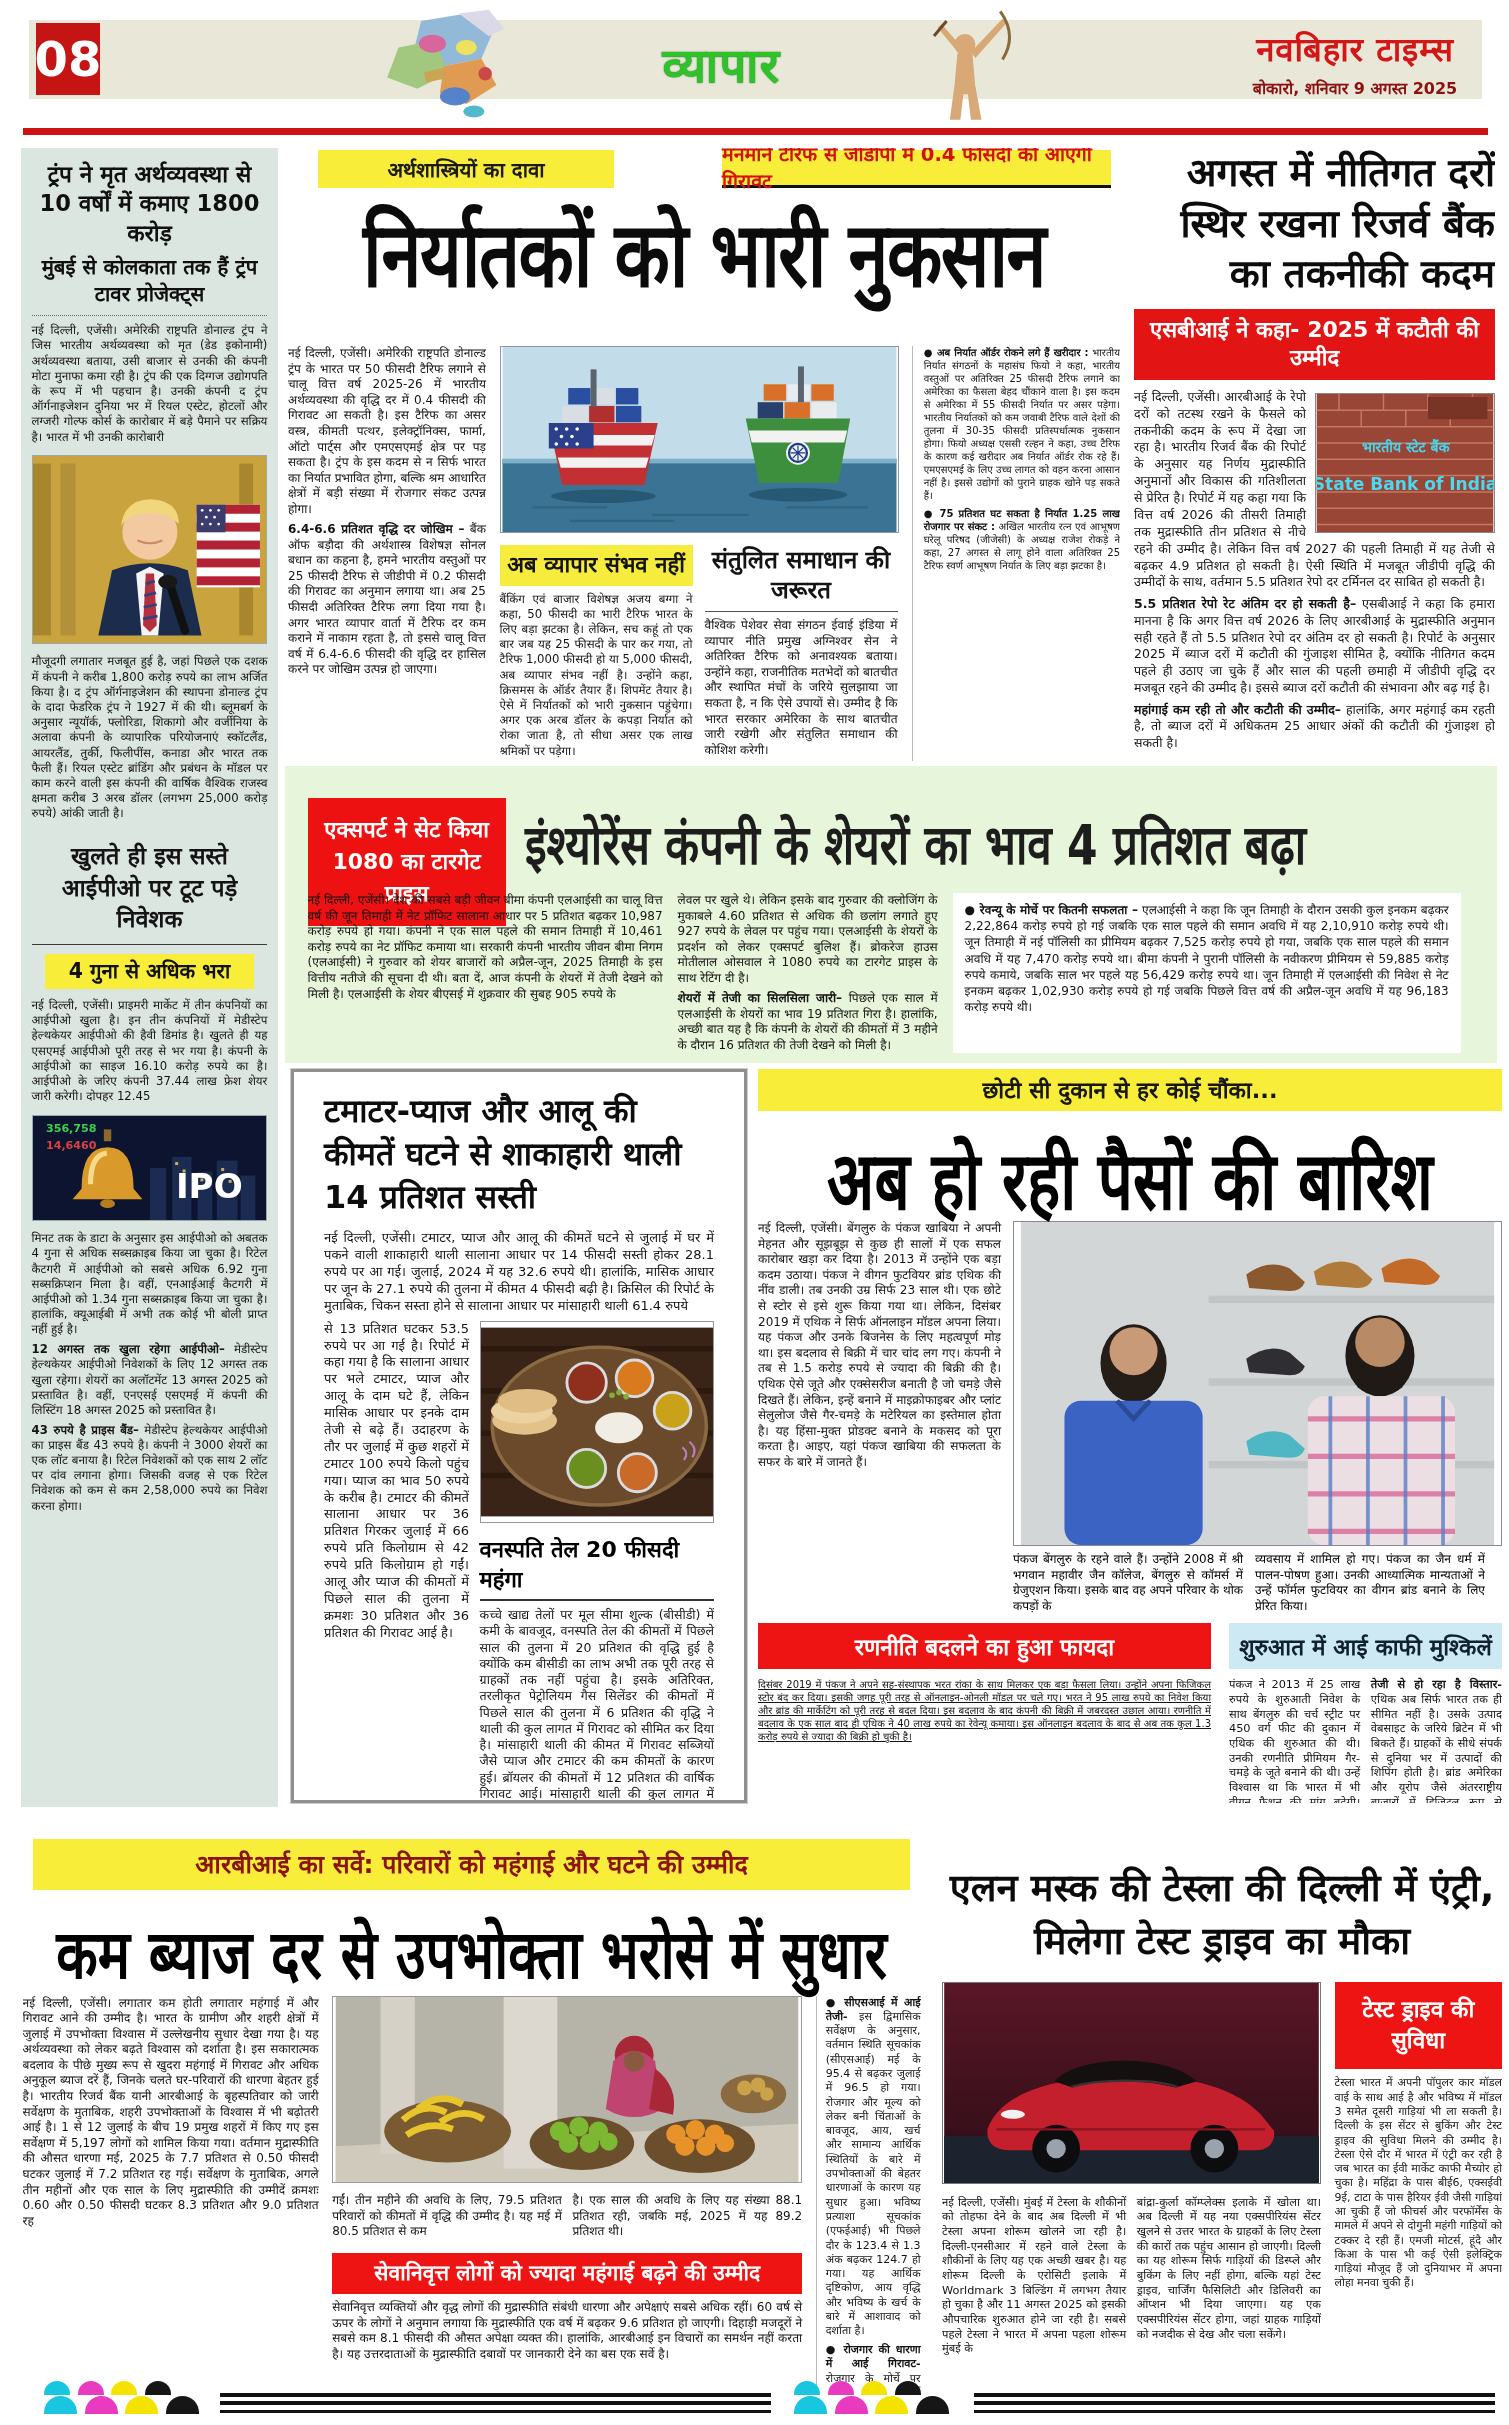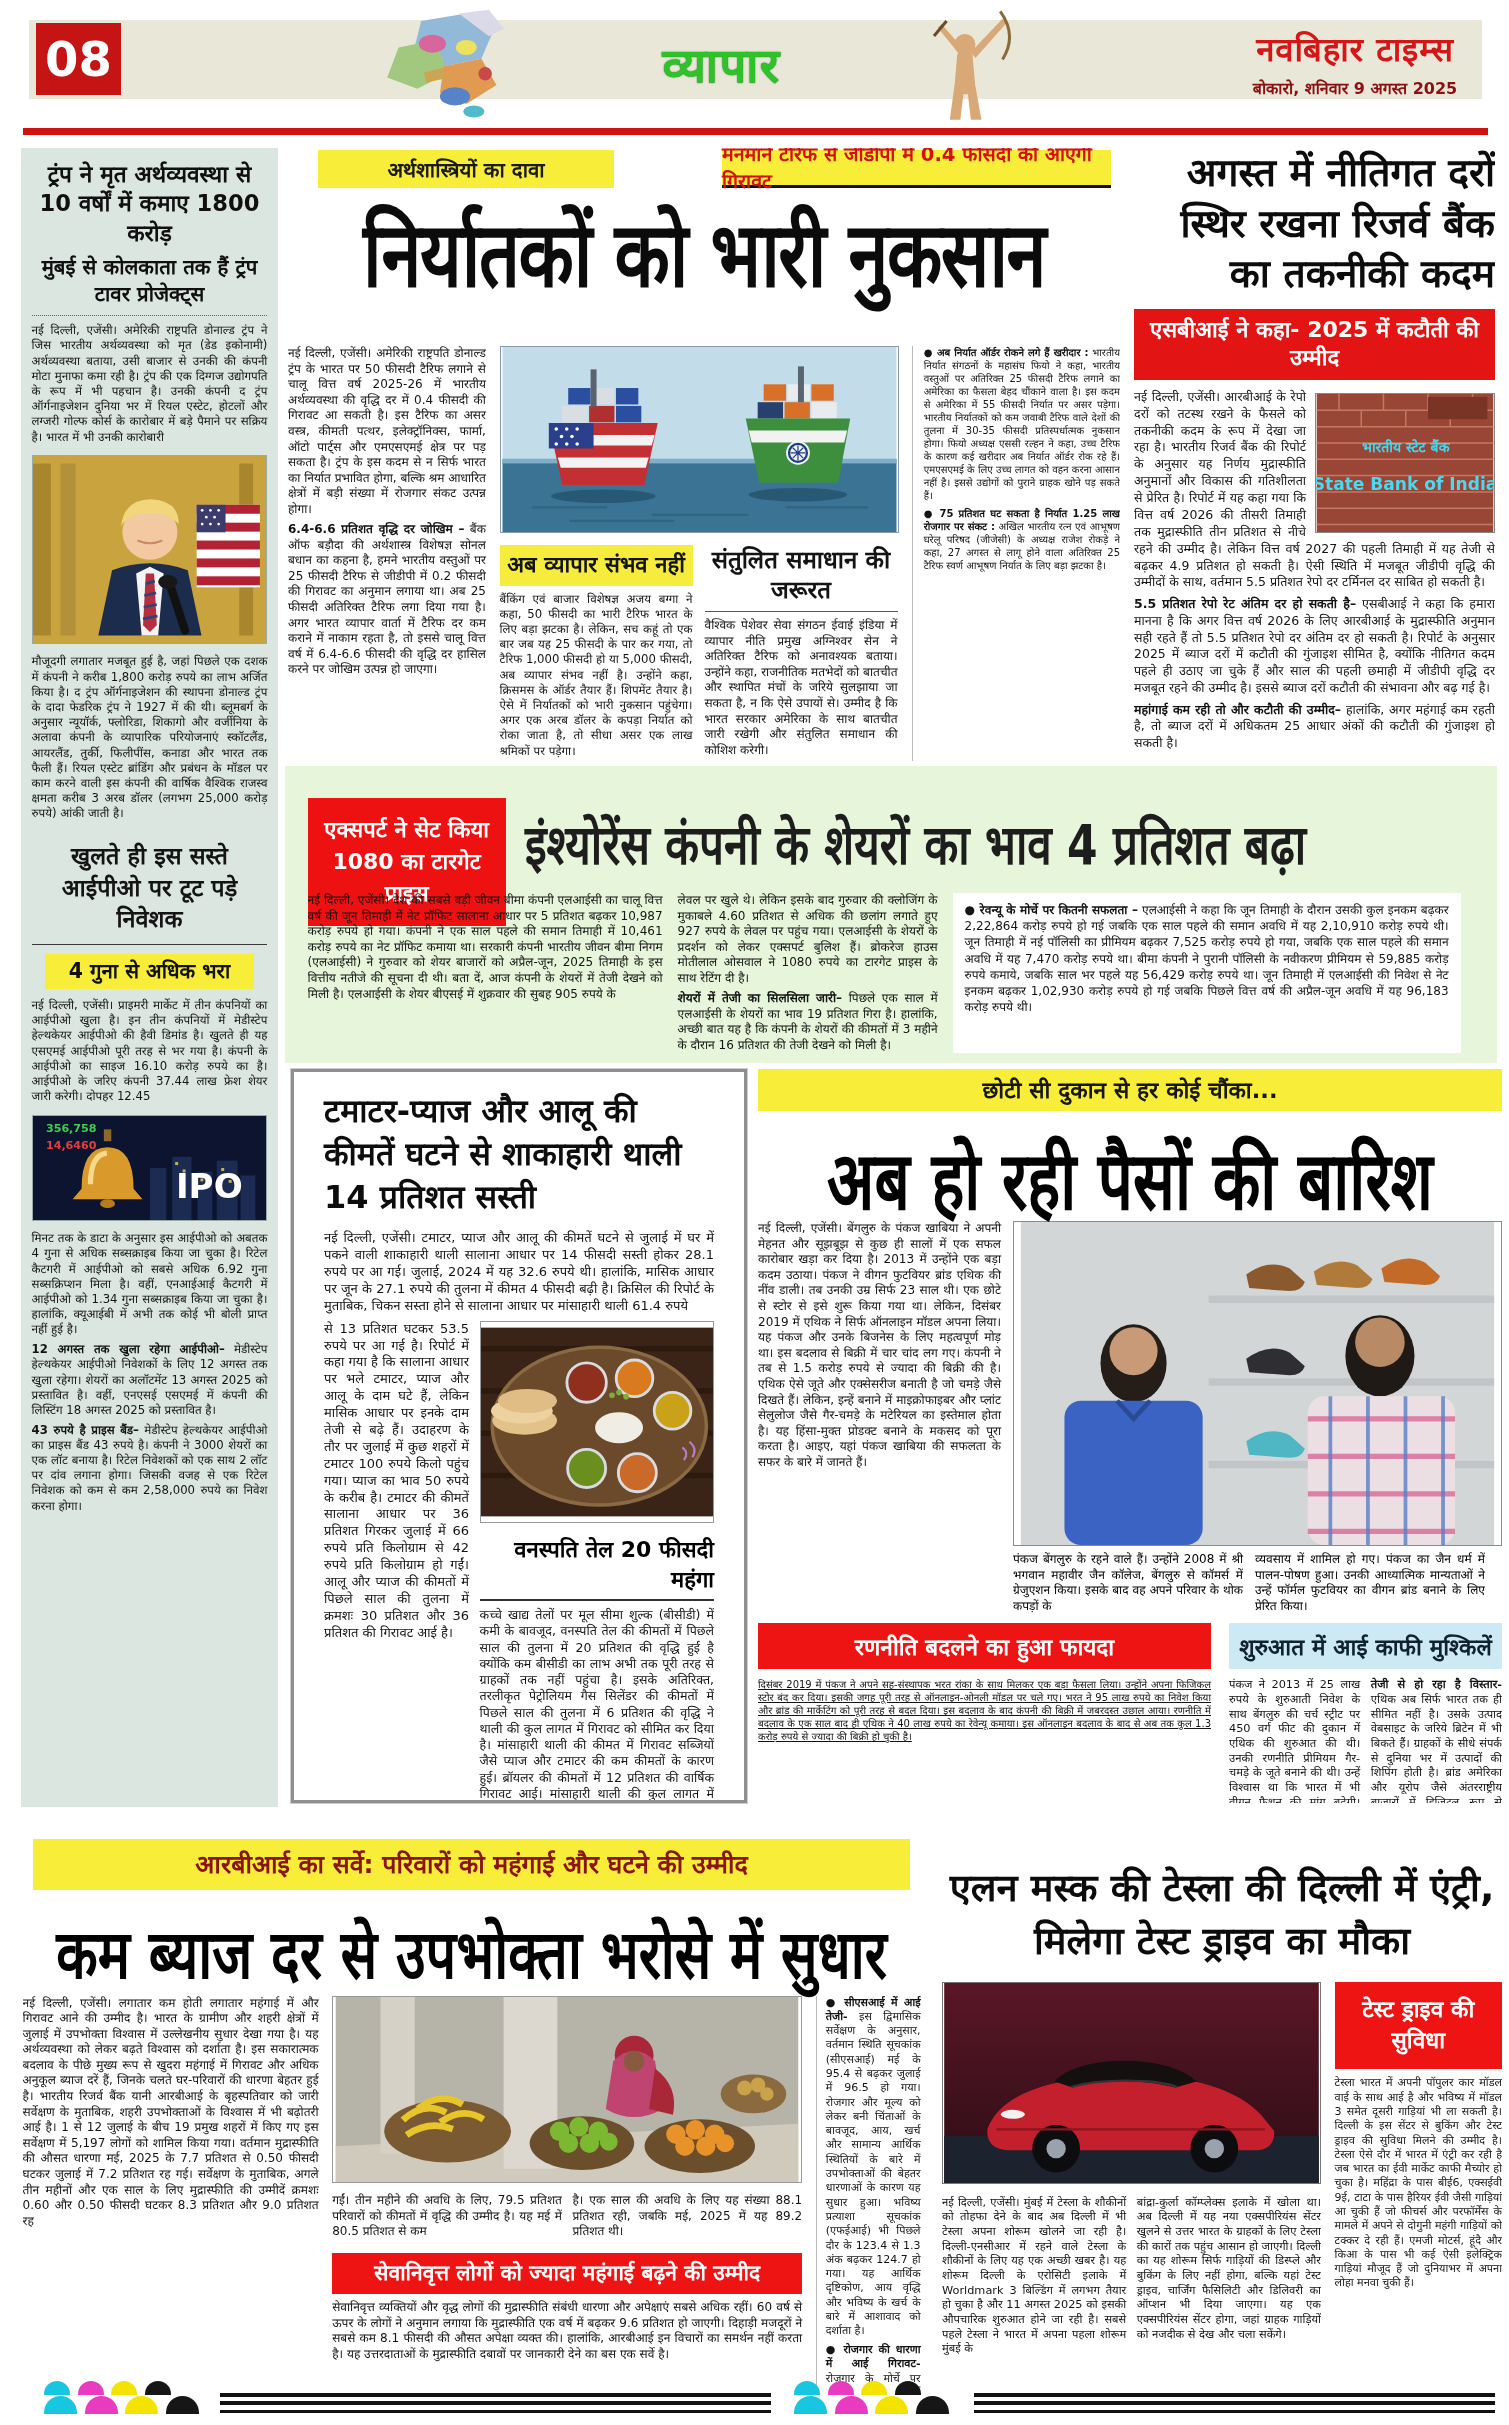--- a/index.html
+++ b/index.html
@@ -1,21 +1,21 @@
 <!DOCTYPE html>
 <html style="font-size:12px"><head>
 <meta charset="utf-8">
 <style>
   * { margin:0; padding:0; box-sizing:border-box; }
   body { font-family:"DejaVu Sans","Liberation Sans",sans-serif; background:#ffffff; }
   .page { position:relative; width:1510px; height:2426px; background:#fff; overflow:hidden; }
 
   
   .masthead-strip { position:absolute; left:29px; top:19.6px; width:1453px; height:79px; background:#e9e7d8; }
-  .pageno { position:absolute; left:36px; top:22.6px; width:85px; height:72px; background:#c41414; color:#fff;
+  .pageno { position:absolute; left:36px; top:22.6px; width:64px; height:72px; background:#c41414; color:#fff;
             font-size:48px; font-weight:bold; display:flex; align-items:center; justify-content:center; }
   .map-graphic { position:absolute; left:353px; top:6px; width:198px; height:113px; }
   .section-title { position:absolute; left:612px; top:32px; width:219px; text-align:center; font-size:47px;
                    font-weight:800; color:#2fc32a; text-shadow:0 0 1.5px #0a560a; letter-spacing:1.5px; }
   .statue { position:absolute; left:876px; top:4.5px; width:177px; height:115px; }
   .masthead-block { position:absolute; left:1219px; top:26px; width:272px; text-align:center; }
   .masthead-title { font-size:33px; font-weight:800; color:#d41616; letter-spacing:0.8px; }
   .masthead-date { font-size:16px; font-weight:bold; color:#8b1111; margin-top:6px; }
   .red-rule { position:absolute; left:22.6px; top:128px; width:1465px; height:6.8px; background:#cc1212; }
 
@@ -76,21 +76,21 @@
   .lic-inset { width:508px; background:#fff; padding:9px 12px; font-size:12px; line-height:1.35; text-align:justify; }
 
   
   .thali { position:absolute; left:291px; top:1069px; width:456px; height:734px; background:#fff;
            border:3px solid #8f8f8f; outline:0.8px solid #ccc; padding:18px 30px; overflow:hidden; }
   .thali-headline { font-size:32px; line-height:1.35; font-weight:800; color:#0d0d0d; margin-bottom:10.6px; }
   .thali-flex { display:flex; gap:10.6px; margin-top:6px; }
   .thali-side { width:145px; }
   .thali-right { flex:1; }
   .thali-frame { width:100%; height:202px; border:0.8px solid #999; }
-  .thali-subhead { font-size:22px; font-weight:800; text-align:right; border-bottom:2.3px solid #333;
+  .thali-subhead { font-size:22px; font-weight:800; text-align:left; border-bottom:2.3px solid #333;
                    padding:7.5px 0 6px; margin-bottom:6px; }
 
   
   .money { position:absolute; left:758px; top:1069px; width:744px; height:734px; overflow:hidden; }
   .money-kicker { background:#f8ee3a; height:42px; line-height:42px; text-align:center; font-size:22.6px;
                   font-weight:800; color:#171717; }
   .money-headline { font-size:62px; font-weight:800; text-align:center; white-space:nowrap; margin-top:12px;
                     transform:scaleY(1.3); transform-origin:top; height:98px; }
   .money-row { display:flex; gap:12px; }
   .mcol1 { width:243px; }

